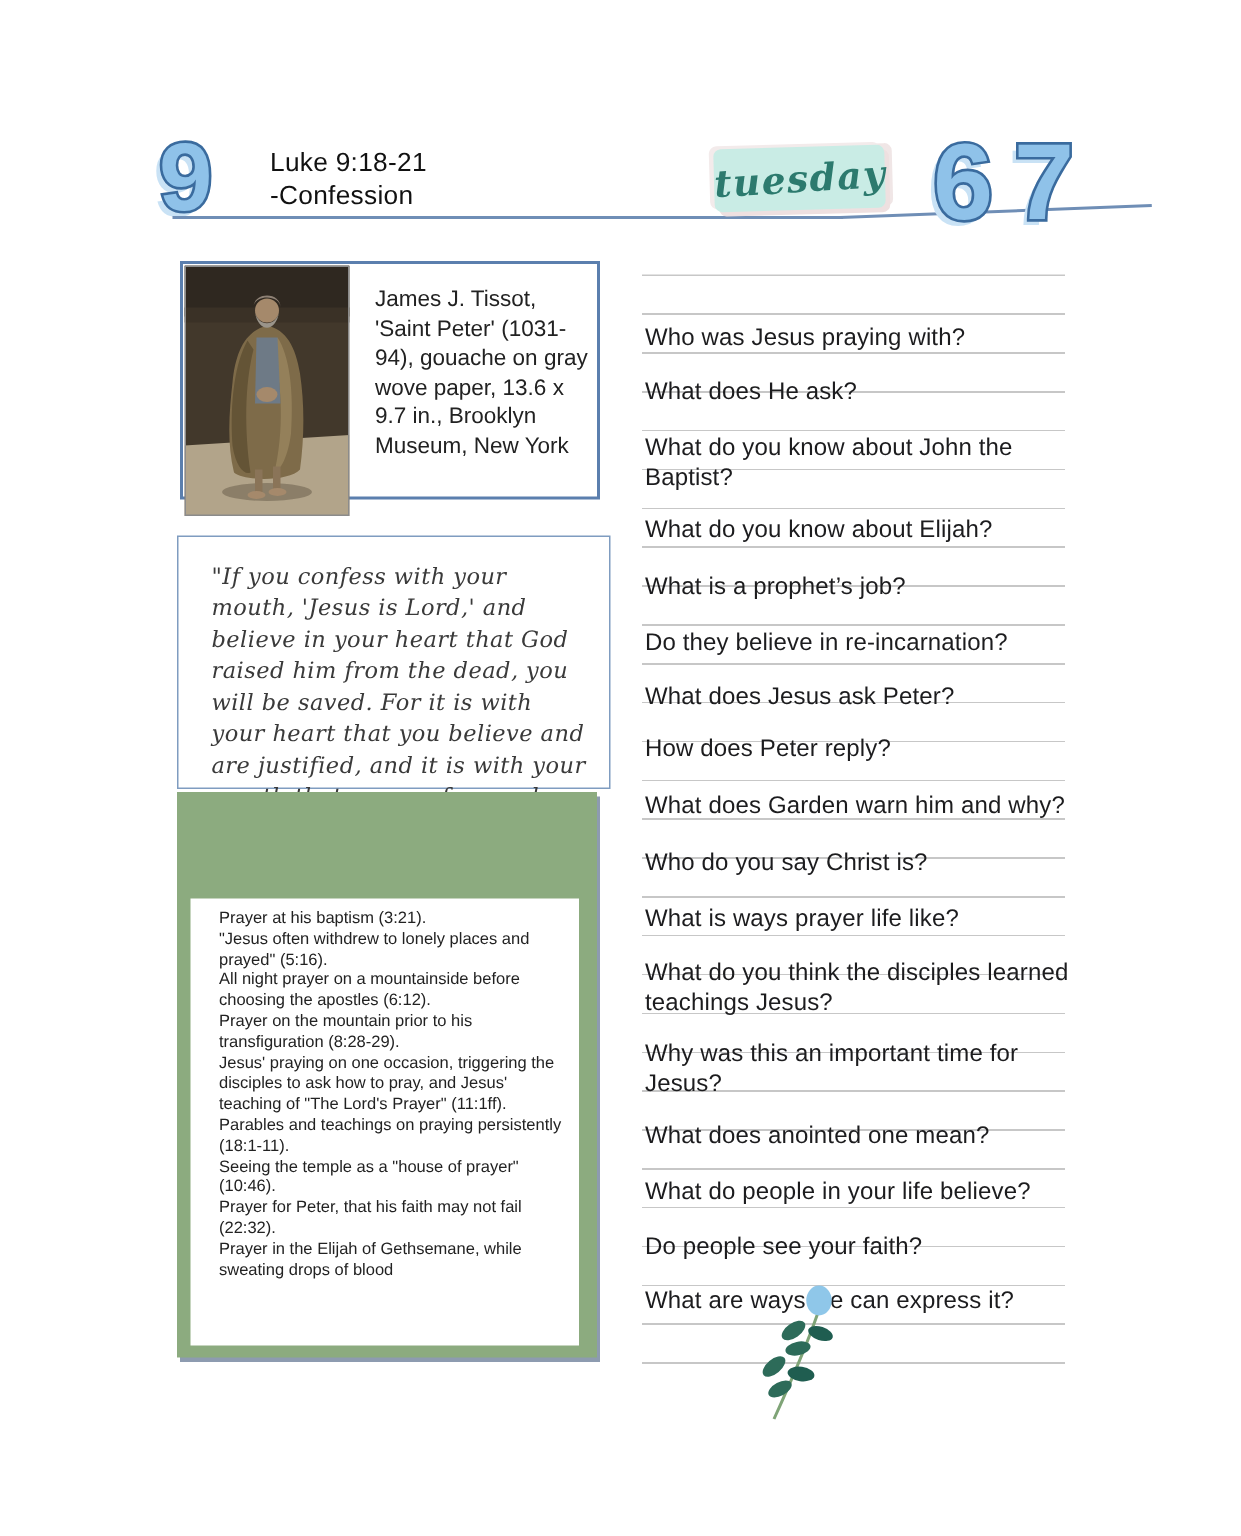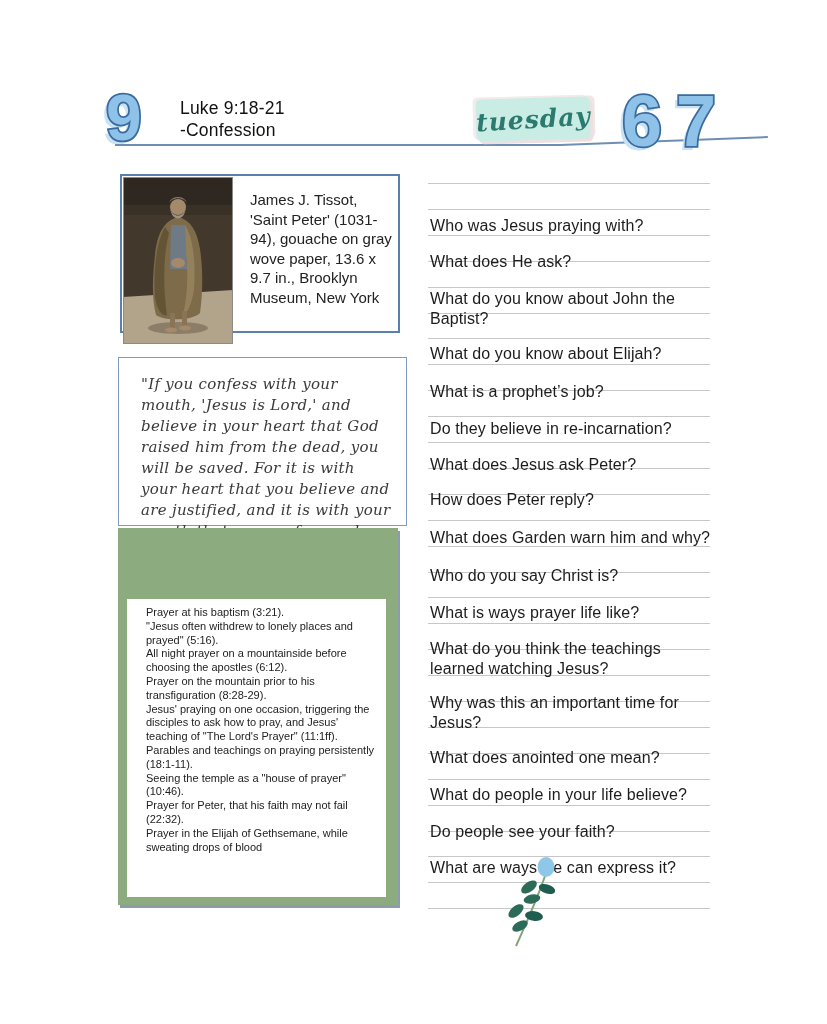--- a/index.html
+++ b/index.html
@@ -130,21 +130,21 @@
   <div class="question" style="top:225px">What does He ask?</div>
   <div class="question" style="top:262px">What do you know about John the Baptist?</div>
   <div class="question" style="top:317px">What do you know about Elijah?</div>
   <div class="question" style="top:355px">What is a prophet’s job?</div>
   <div class="question" style="top:392px">Do they believe in re-incarnation?</div>
   <div class="question" style="top:428px">What does Jesus ask Peter?</div>
   <div class="question" style="top:463px">How does Peter reply?</div>
   <div class="question" style="top:501px">What does Garden warn him and why?</div>
   <div class="question" style="top:539px">Who do you say Christ is?</div>
   <div class="question" style="top:576px">What is ways prayer life like?</div>
-  <div class="question" style="top:612px">What do you think the teachings learned watching Jesus?</div>
+  <div class="question" style="top:612px">What do you think the disciples learned teachings Jesus?</div>
   <div class="question" style="top:666px">Why was this an important time for Jesus?</div>
   <div class="question" style="top:721px">What does anointed one mean?</div>
   <div class="question" style="top:758px">What do people in your life believe?</div>
   <div class="question" style="top:795px">Do people see your faith?</div>
   <div class="question" style="top:831px">What are ways we can express it?</div>
 
   <svg class="plant-svg" width="72" height="96" viewBox="0 0 72 96">
     <path d="M14,92 C24,70 34,48 43,22" stroke="#7fa477" stroke-width="2" fill="none"></path>
     <ellipse cx="44" cy="13" rx="8.5" ry="10" fill="#8fc7e9"></ellipse>
     <g>

